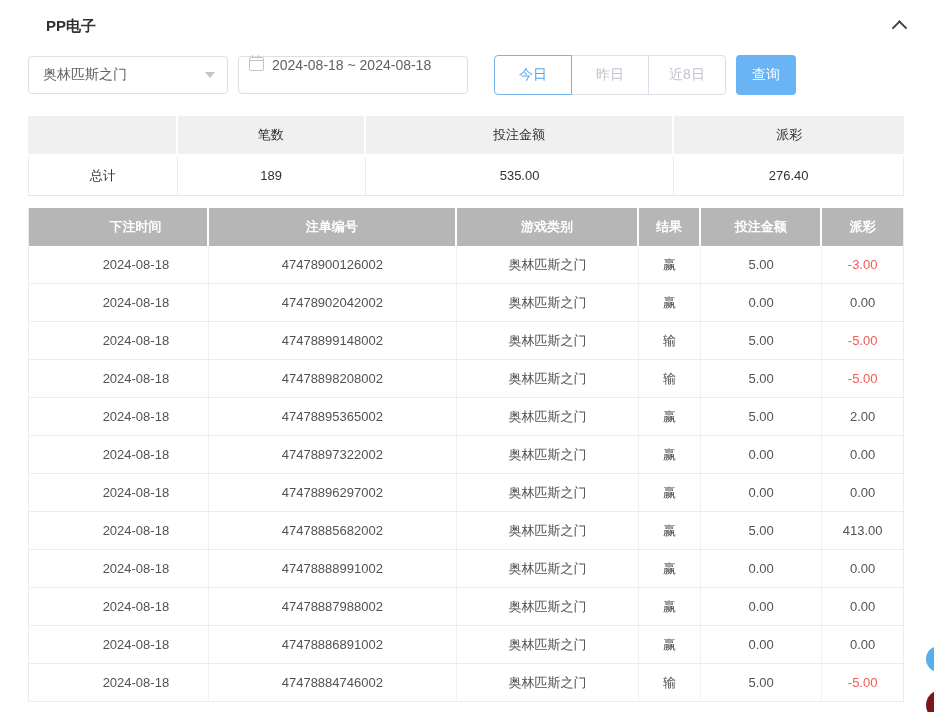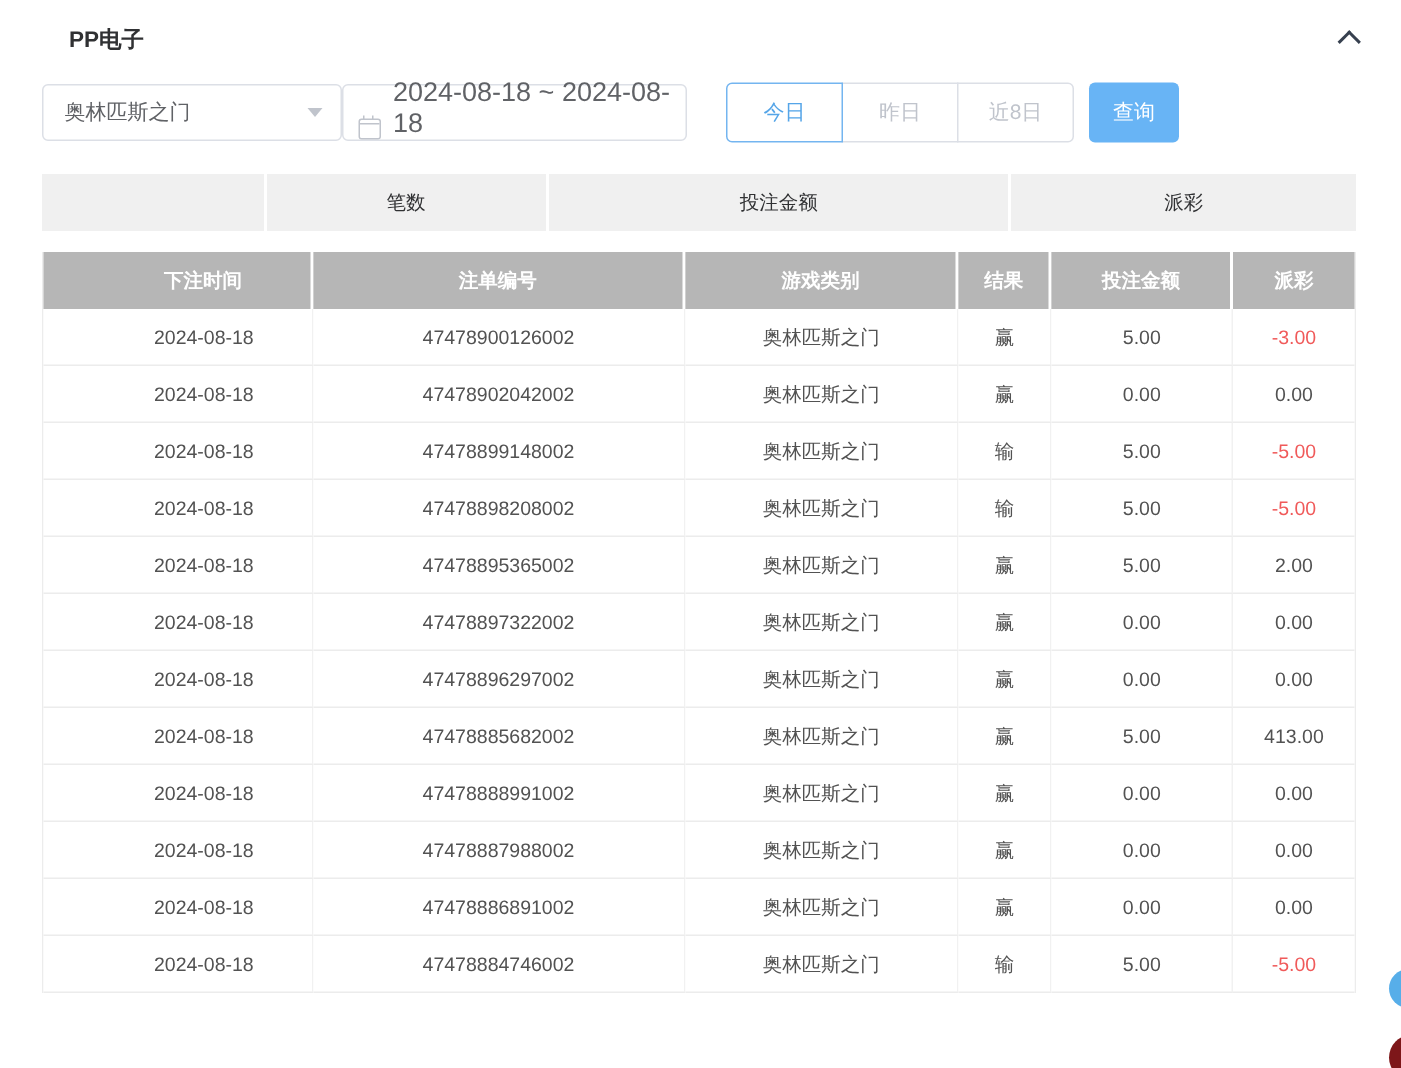--- a/index.html
+++ b/index.html
@@ -9,21 +9,21 @@
   
   .panel-header{display:flex;justify-content:space-between;align-items:center;padding:14px 24px 0 28px;height:24px;margin-left:18px;}
   .panel-title{font-size:15px;font-weight:bold;color:#303133;}
   .collapse-btn{width:22px;height:22px;display:flex;align-items:center;justify-content:center;cursor:pointer;}
   .chev-up{width:9px;height:9px;border-top:2px solid #37404f;border-right:2px solid #37404f;transform:rotate(-45deg) translate(-1px,1px);}
 
   
   .filters{display:flex;align-items:center;padding:0 0 0 28px;margin-top:17px;height:40px;}
   .sel{width:200px;height:38px;border:1px solid #dcdfe6;border-radius:4px;display:flex;align-items:center;justify-content:space-between;padding:0 12px 0 14px;box-sizing:border-box;color:#606266;font-size:14px;cursor:pointer;background:#fff;}
   .caret{width:0;height:0;border:5px solid transparent;border-top:6px solid #c0c4cc;margin-top:5px;}
-  .datepicker{width:230px;height:38px;border:1px solid #dcdfe6;border-radius:4px;display:flex;align-items:flex-end;padding:0 10px;box-sizing:border-box;color:#606266;font-size:18px;cursor:text;background:#fff;}
+  .datepicker{width:230px;height:38px;border:1px solid #dcdfe6;border-radius:4px;display:flex;align-items:flex-start;padding:0 10px;box-sizing:border-box;margin-left:10px;color:#606266;font-size:14px;cursor:text;background:#fff;}
   .cal-icon{width:13px;height:12px;border:1px solid #c0c4cc;border-radius:2px;position:relative;margin-right:8px;flex:none;}
   .cal-icon::before{content:"";position:absolute;left:0;right:0;top:2px;height:1px;background:#c0c4cc;}
   .cal-icon::after{content:"";position:absolute;left:2px;top:-3px;width:1px;height:3px;background:#c0c4cc;box-shadow:6px 0 0 #c0c4cc;}
   .btn-group{display:flex;margin-left:10px;}
   .qbtn{height:40px;width:78px;background:#fff;border:1px solid #dcdfe6;color:#c0c4cc;font-size:14px;cursor:pointer;margin-left:-1px;padding:0;font-family:inherit;}
   .qbtn:first-child{margin-left:16px;border-radius:4px 0 0 4px;}
   .qbtn:last-child{border-radius:0 4px 4px 0;}
   .qbtn.active{border:1px solid #74b5f0;color:#55a5e8;position:relative;z-index:2;border-radius:4px 0 0 4px;}
   .query-btn{height:40px;width:60px;margin-left:10px;background:#68b4f5;border:none;border-radius:4px;color:#fff;font-size:14px;cursor:pointer;font-family:inherit;}
 
@@ -80,20 +80,26 @@
       </div>
     <button class="query-btn">查询</button>
   </div>
 
   <div class="summary">
     <div class="s-row s-head">
       <div class="s-cell sc0"></div>
       <div class="s-cell sc1">笔数</div>
       <div class="s-cell sc2">投注金额</div>
       <div class="s-cell sc3">派彩</div>
+    </div>
+    <div class="s-row s-body">
+      <div class="s-cell sc0">总计</div>
+      <div class="s-cell sc1">189</div>
+      <div class="s-cell sc2">535.00</div>
+      <div class="s-cell sc3">276.40</div>
     </div>
   </div>
 
   <div class="table">
     <div class="t-head" id="t-head">
         <div class="hcell c0">下注时间</div>
         <div class="hcell c1">注单编号</div>
         <div class="hcell c2">游戏类别</div>
         <div class="hcell c3">结果</div>
         <div class="hcell c4">投注金额</div>

